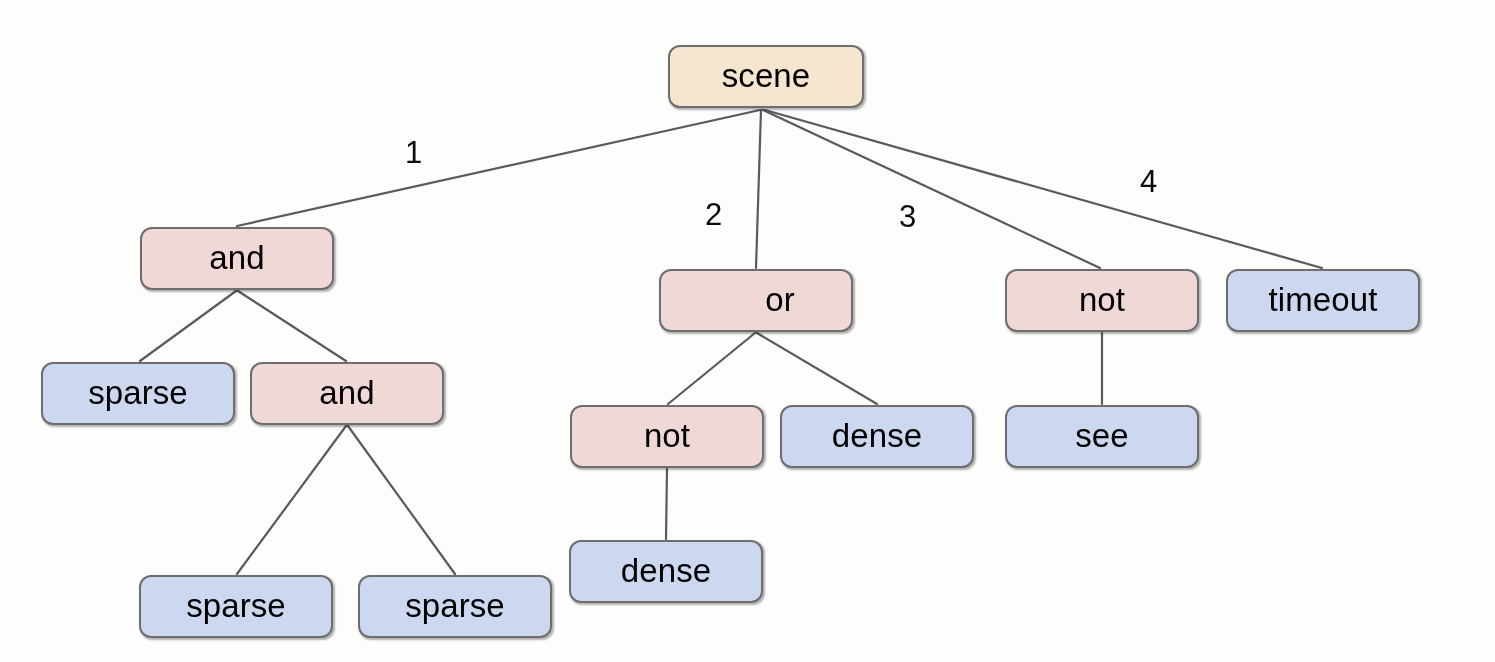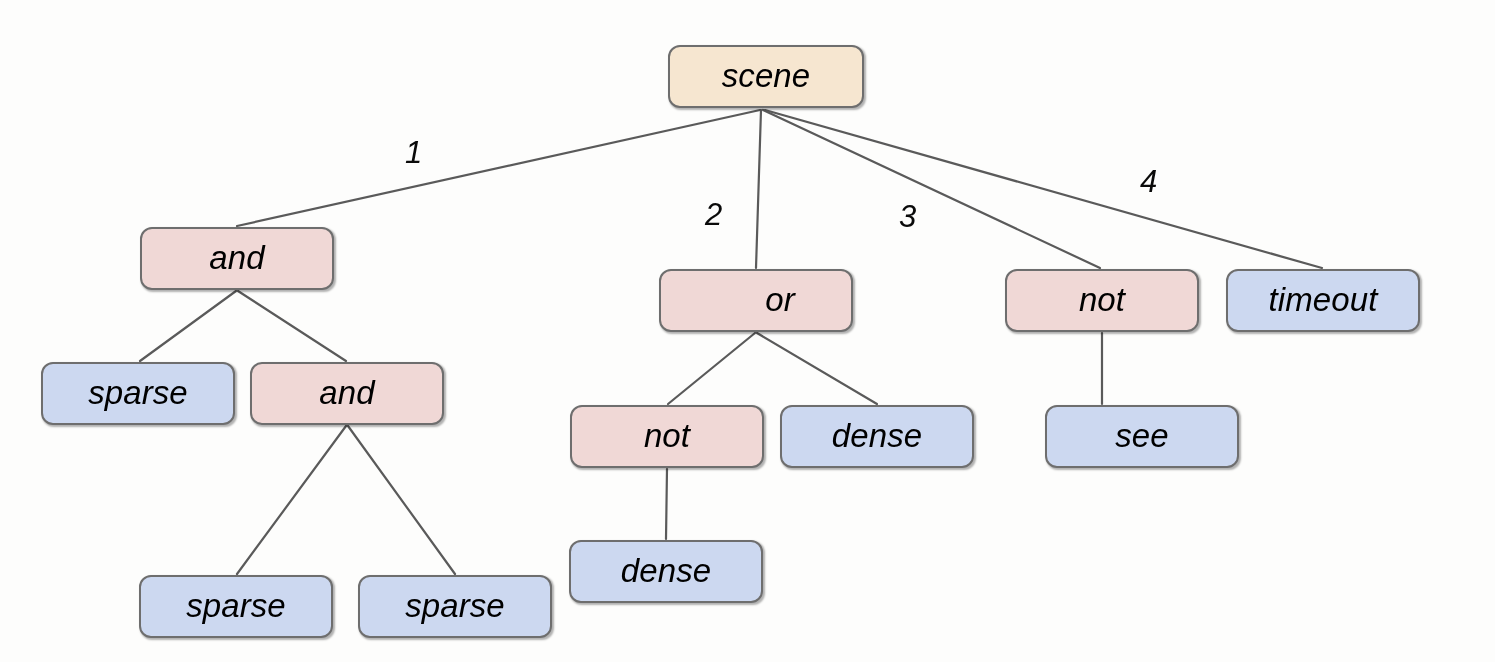--- a/index.html
+++ b/index.html
@@ -45,21 +45,21 @@
     position: absolute;
     font-size: 31px;
     color: #0a0a0a;
     line-height: 1;
     white-space: nowrap;
   }
 </style>
 </head>
 <body>
 
-<div id="canvas" style="background: rgb(253, 253, 252); font-style: italic;">
+<div id="canvas" style="background: rgb(253, 253, 252);">
   <svg id="edge-layer" viewBox="0 0 1495 662" xmlns="http://www.w3.org/2000/svg">
       <line x1="760" y1="110" x2="237" y2="226" stroke="#5a5a5a" stroke-width="2.2" stroke-linecap="round"></line>
       <line x1="761" y1="110" x2="756" y2="268" stroke="#5a5a5a" stroke-width="2.2" stroke-linecap="round"></line>
       <line x1="763" y1="110" x2="1100" y2="268" stroke="#5a5a5a" stroke-width="2.2" stroke-linecap="round"></line>
       <line x1="765" y1="110" x2="1322" y2="268" stroke="#5a5a5a" stroke-width="2.2" stroke-linecap="round"></line>
       <line x1="236" y1="291" x2="140" y2="361" stroke="#5a5a5a" stroke-width="2.2" stroke-linecap="round"></line>
       <line x1="238" y1="291" x2="346" y2="361" stroke="#5a5a5a" stroke-width="2.2" stroke-linecap="round"></line>
       <line x1="346" y1="426" x2="237" y2="574" stroke="#5a5a5a" stroke-width="2.2" stroke-linecap="round"></line>
       <line x1="348" y1="426" x2="455" y2="574" stroke="#5a5a5a" stroke-width="2.2" stroke-linecap="round"></line>
       <line x1="755" y1="333" x2="668" y2="404" stroke="#5a5a5a" stroke-width="2.2" stroke-linecap="round"></line>
@@ -94,21 +94,21 @@
       </div>
       <div class="node" style="left: 780px; top: 405px; width: 194px; height: 63px; background: rgb(204, 216, 240); border-color: rgb(110, 110, 110);">
         <span class="node-label">dense</span>
       </div>
       <div class="node" style="left: 569px; top: 540px; width: 194px; height: 63px; background: rgb(204, 216, 240); border-color: rgb(110, 110, 110);">
         <span class="node-label">dense</span>
       </div>
       <div class="node" style="left: 1005px; top: 269px; width: 194px; height: 63px; background: rgb(240, 216, 214); border-color: rgb(110, 110, 110);">
         <span class="node-label">not</span>
       </div>
-      <div class="node" style="left: 1005px; top: 405px; width: 194px; height: 63px; background: rgb(204, 216, 240); border-color: rgb(110, 110, 110); margin-left: 40px;">
+      <div class="node" style="left: 1005px; top: 405px; width: 194px; height: 63px; background: rgb(204, 216, 240); border-color: rgb(110, 110, 110);">
         <span class="node-label">see</span>
       </div>
       <div class="node" style="left: 1226px; top: 269px; width: 194px; height: 63px; background: rgb(204, 216, 240); border-color: rgb(110, 110, 110); justify-content: center;">
         <span class="node-label">timeout</span>
       </div>
     </div>
   <div id="edge-label-layer">
       <div class="edge-label" style="left: 405px; top: 137px;">1</div>
       <div class="edge-label" style="left: 705px; top: 199px;">2</div>
       <div class="edge-label" style="left: 899px; top: 201px;">3</div>

